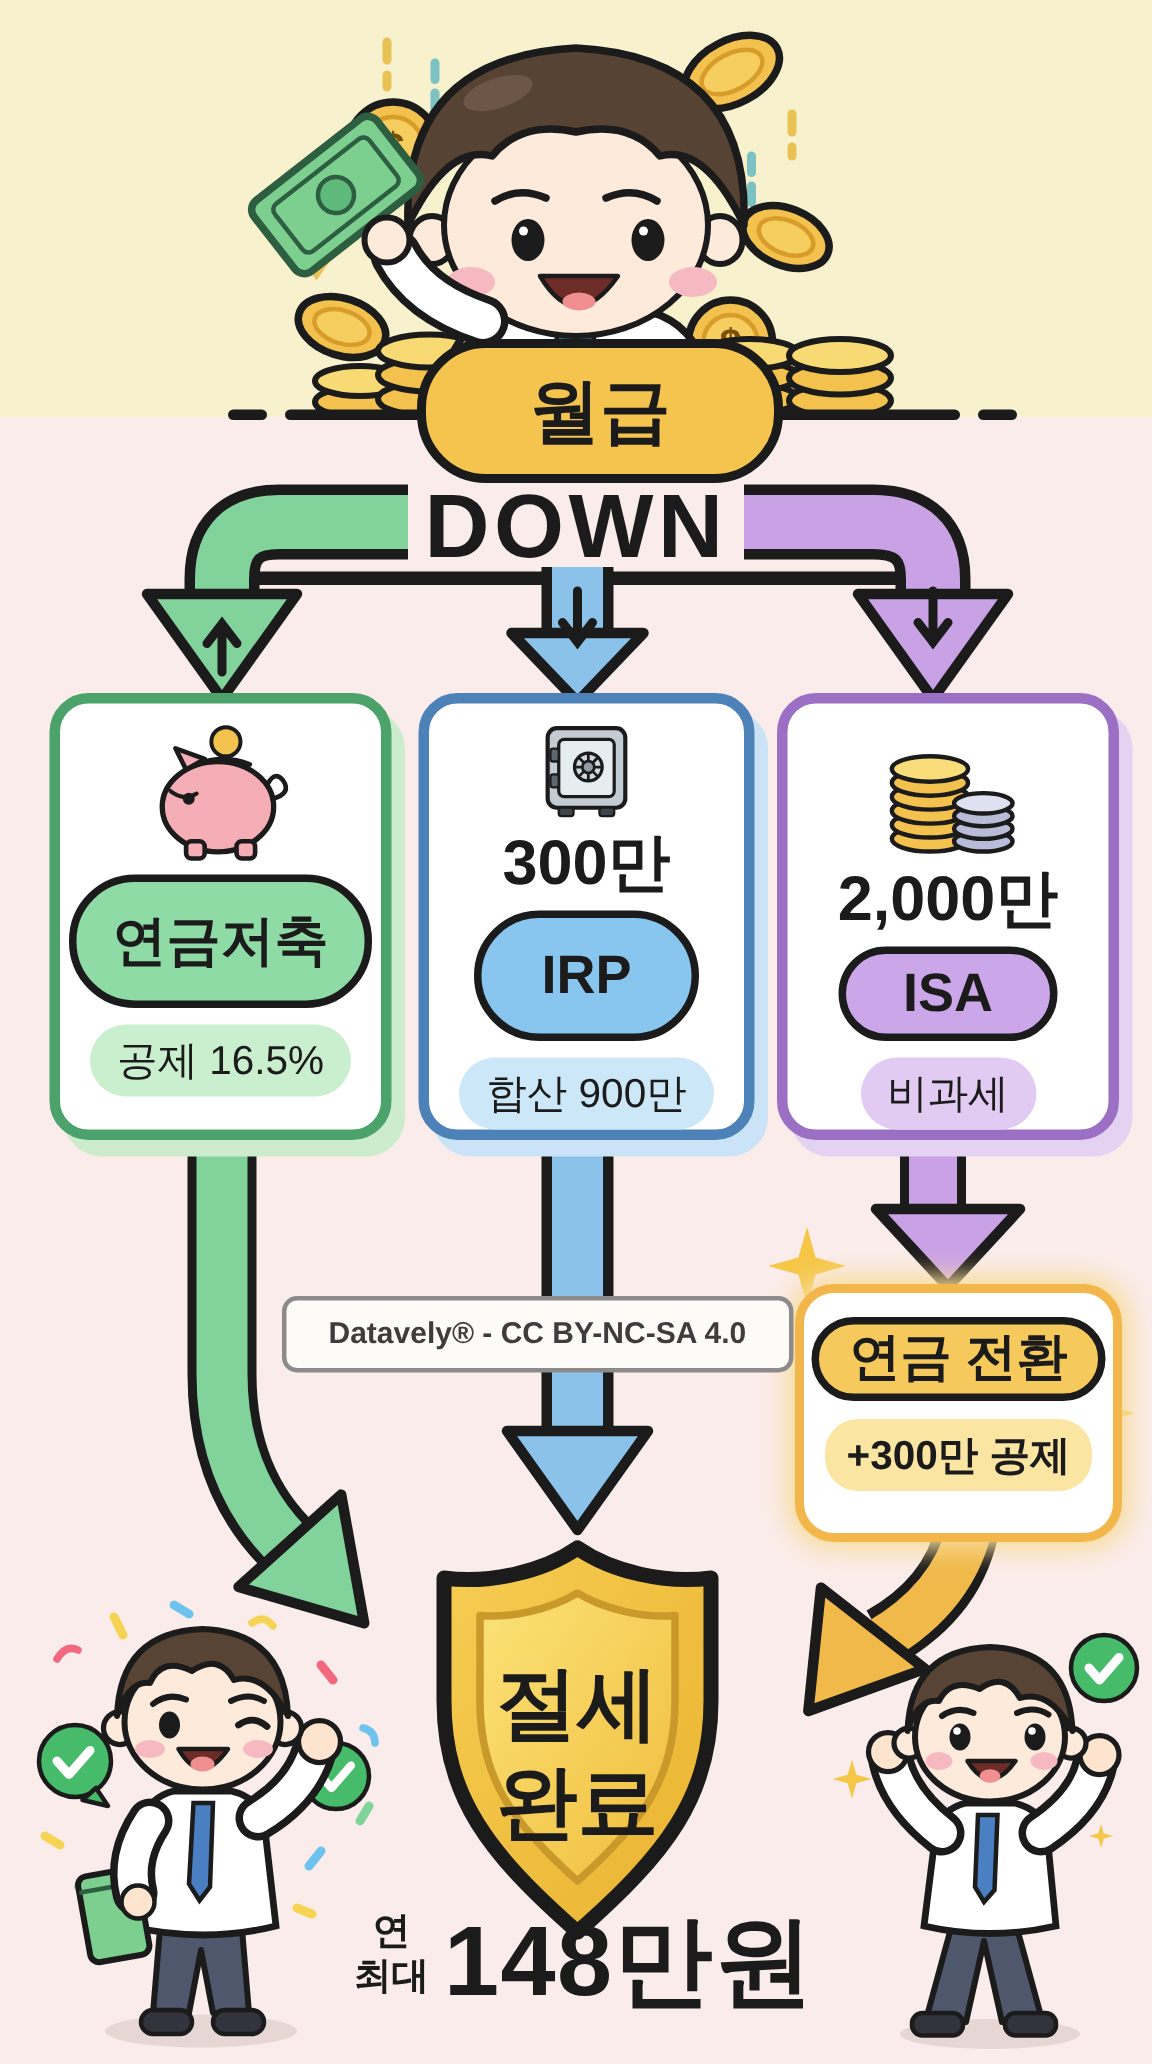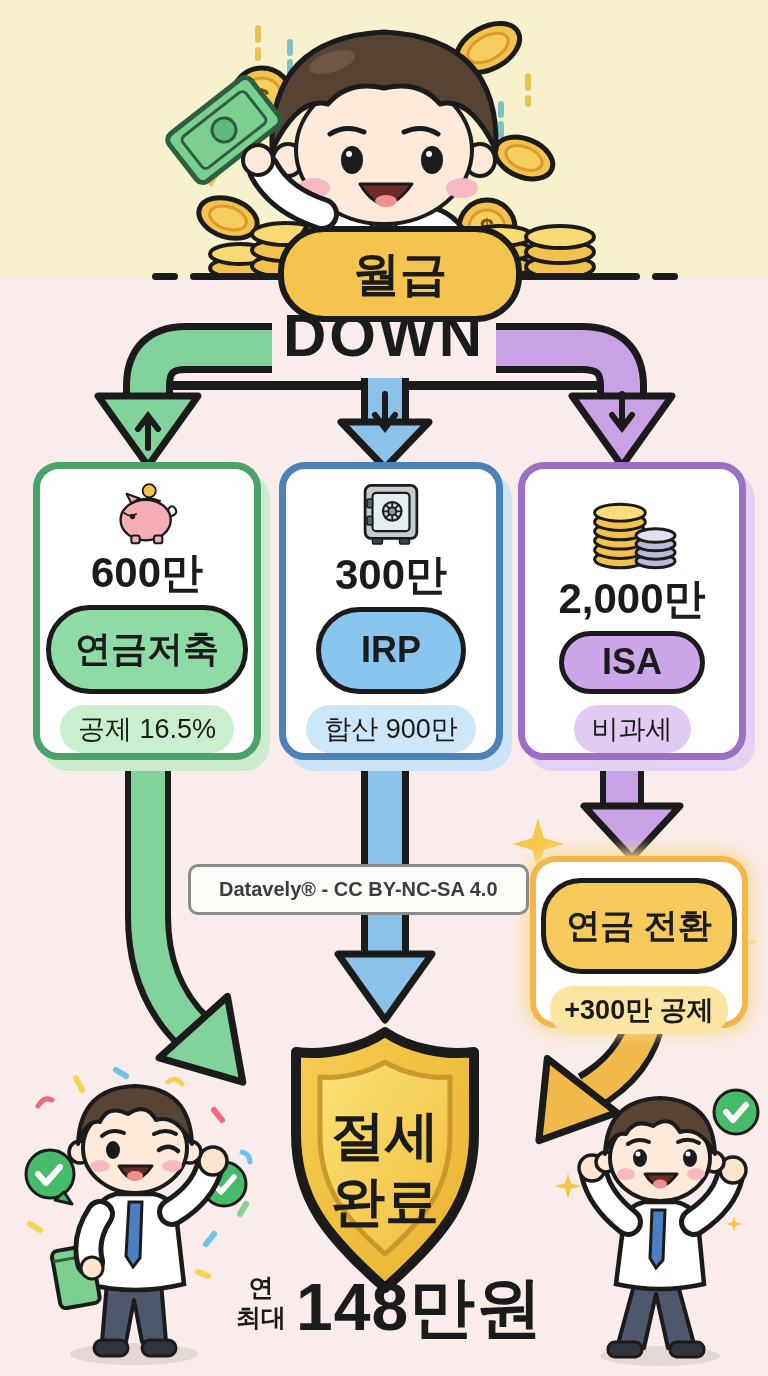--- a/index.html
+++ b/index.html
@@ -7,21 +7,21 @@
          font-family:"Liberation Sans",sans-serif;color:#1b1b1b;}
   .top-band{position:absolute;left:0;top:0;width:768px;height:278px;background:#f8f1cd;}
   .top-scene{position:absolute;left:0;top:0;width:768px;height:282px;z-index:1;}
   .sep{position:absolute;top:273px;height:7px;background:#1b1b1b;border-radius:4px;z-index:2;}
   .sep-dash-l{left:152px;width:26px;}
   .sep-main{left:190px;width:450px;}
   .sep-dash-r{left:652px;width:26px;}
   .salary-badge{position:absolute;left:278px;top:226px;width:232px;height:84px;background:#f5c44e;
     border:6px solid #1b1b1b;border-radius:46px;display:flex;align-items:center;justify-content:center;
     font-size:47px;font-weight:900;z-index:5;}
-  .down-title{position:absolute;left:0;top:301px;width:768px;text-align:center;
+  .down-title{position:absolute;left:0;top:316px;width:768px;text-align:center;
     font-size:60px;font-weight:900;letter-spacing:3px;z-index:2;}
   .flow1{position:absolute;left:0;top:270px;width:768px;height:200px;z-index:1;}
   .flow2{position:absolute;left:0;top:758px;width:768px;height:400px;z-index:1;}
   .card{position:absolute;top:462px;height:298px;background:#ffffff;border-radius:26px;
     display:flex;flex-direction:column;align-items:center;box-sizing:border-box;z-index:2;}
   .card-pension{left:33px;width:228px;border:7px solid #4ba36b;box-shadow:9px 11px 0 #cdeccd;}
   .card-irp{left:279px;width:224px;border:7px solid #4d82b8;box-shadow:9px 11px 0 #cbe3f6;}
   .card-isa{left:518px;width:228px;border:7px solid #9b6fc4;box-shadow:9px 11px 0 #e3d2f1;}
   .card-icon{margin-top:14px;height:92px;}
   .card-limit{font-size:42px;font-weight:800;margin-top:4px;line-height:1.15;}
@@ -33,21 +33,21 @@
   .card-note{margin-top:11px;border-radius:26px;padding:6px 18px;font-size:27px;font-weight:400;}
   .note-pension{background:#c9efcf;}
   .note-irp{background:#cbe7f8;}
   .note-isa{background:#e2cbf2;}
   .watermark{position:absolute;left:188px;top:864px;background:#fcfbf8;border:3px solid #8b8b8b;
     border-radius:10px;padding:11px 28px;font-size:20px;font-weight:700;color:#3d3d3d;z-index:4;}
   .conversion{position:absolute;left:530px;top:856px;width:218px;height:172px;background:#ffffff;
     border:6px solid #f2b64b;border-radius:26px;box-shadow:0 0 16px 5px #f8dc9b;
     display:flex;flex-direction:column;align-items:center;box-sizing:border-box;z-index:3;}
   .conv-pill{margin-top:16px;border:5px solid #1b1b1b;border-radius:40px;background:#f6c95c;
-    padding:20px 20px;font-size:34px;font-weight:900;line-height:1.35;}
+    padding:0 20px;font-size:34px;font-weight:900;line-height:1.35;}
   .conv-note{margin-top:12px;border-radius:22px;background:#fbe5a3;padding:6px 14px;
     font-size:27px;font-weight:800;}
   .shield-svg{position:absolute;left:248px;top:1022px;width:274px;height:276px;z-index:2;}
   .char{position:absolute;z-index:2;}
   .char-left{left:16px;top:1062px;width:240px;height:306px;}
   .char-right{left:552px;top:1078px;width:216px;height:290px;}
   .result{position:absolute;left:236px;top:1272px;display:flex;align-items:flex-end;gap:10px;z-index:3;}
   .result-prefix{display:flex;flex-direction:column;align-items:center;font-size:25px;font-weight:900;
     line-height:1.2;padding-bottom:7px;}
   .result-amount{font-size:66px;font-weight:900;letter-spacing:1px;line-height:0.95;}
@@ -191,21 +191,20 @@
       <circle cx="64" cy="13" r="11" fill="#f3c14d" stroke="#1b1b1b" stroke-width="3"></circle>
       <ellipse cx="58" cy="62" rx="42" ry="34" fill="#f6aeb6" stroke="#1b1b1b" stroke-width="4"></ellipse>
       <path d="M34,34 L26,18 L48,26 Z" fill="#f6aeb6" stroke="#1b1b1b" stroke-width="3.5" stroke-linejoin="round"></path>
       <path d="M42,30 Q62,22 82,30" fill="none" stroke="#1b1b1b" stroke-width="3.5" stroke-linecap="round"></path>
       <circle cx="36" cy="56" r="4.5" fill="#1b1b1b"></circle>
       <path d="M22,50 Q32,58 42,52" fill="none" stroke="#1b1b1b" stroke-width="3" stroke-linecap="round"></path>
       <rect x="34" y="88" width="14" height="13" rx="4" fill="#f6aeb6" stroke="#1b1b1b" stroke-width="3.5"></rect>
       <rect x="72" y="88" width="14" height="13" rx="4" fill="#f6aeb6" stroke="#1b1b1b" stroke-width="3.5"></rect>
       <path d="M99,56 q15,-4 8,-14 q-6,-7 -11,2" fill="none" stroke="#1b1b1b" stroke-width="3.5" stroke-linecap="round"></path>
     </svg>
-    <div class="card-limit">600만</div>
     <div class="card-pill pill-pension">연금저축</div>
     <div class="card-note note-pension">공제 16.5%</div>
   </div>
 
   <div class="card card-irp">
     <svg class="card-icon" viewBox="0 0 120 104">
       <rect x="18" y="4" width="84" height="86" rx="10" fill="#c2ccd2" stroke="#1b1b1b" stroke-width="4.5"></rect>
       <rect x="30" y="16" width="60" height="62" rx="6" fill="#e6edf0" stroke="#1b1b1b" stroke-width="3.5"></rect>
       <circle cx="62" cy="46" r="15" fill="#cfd8dc" stroke="#1b1b1b" stroke-width="3.5"></circle>
       <circle cx="62" cy="46" r="6.5" fill="#8f9aa3" stroke="#1b1b1b" stroke-width="3"></circle>

